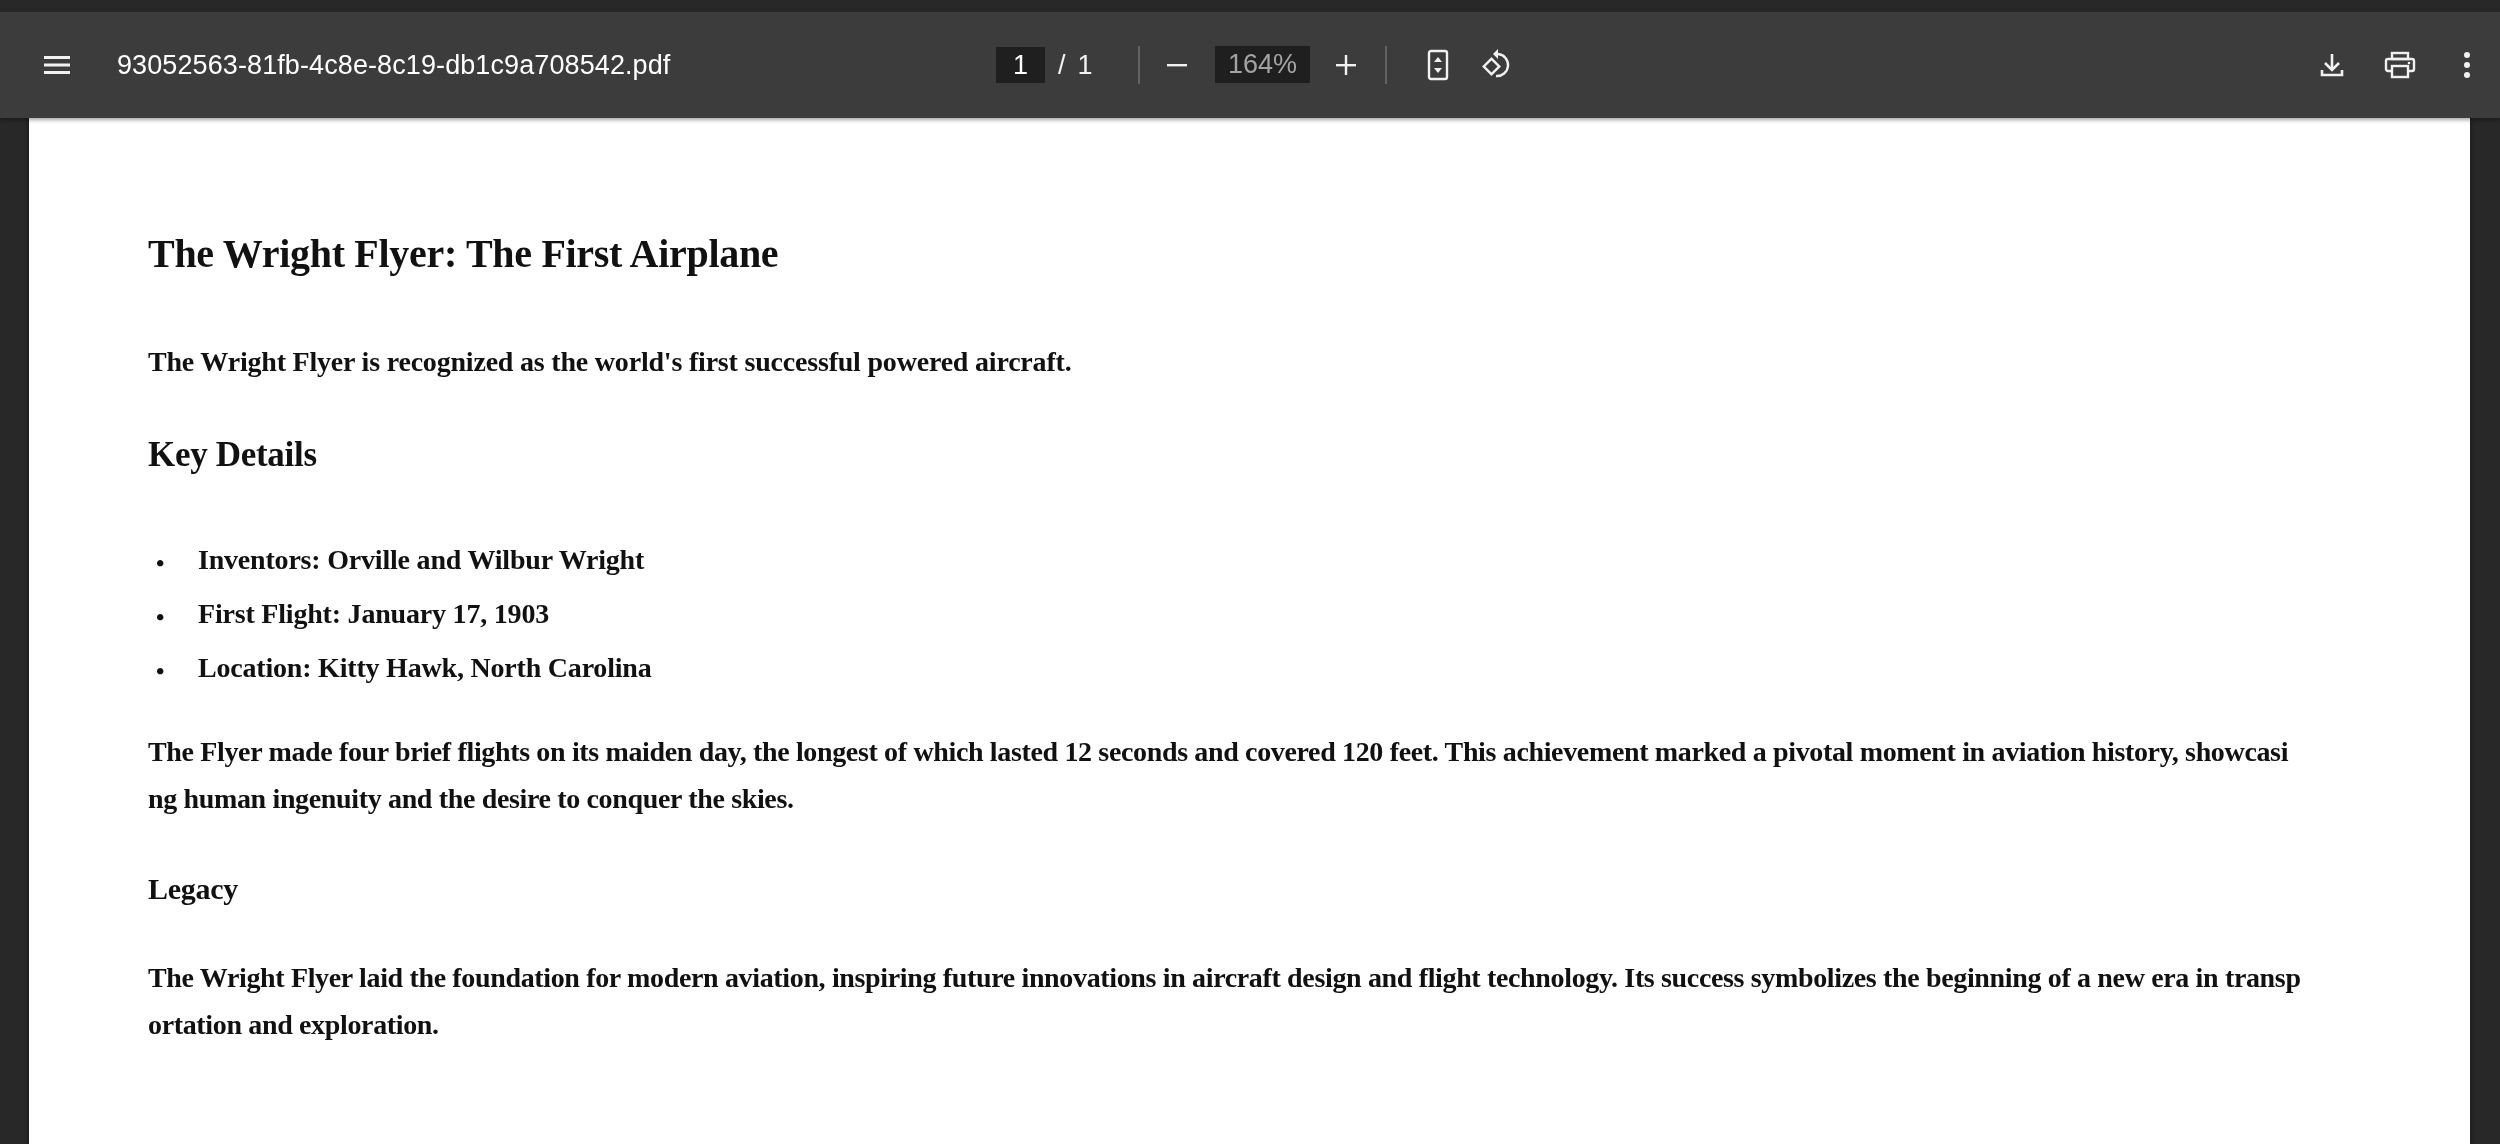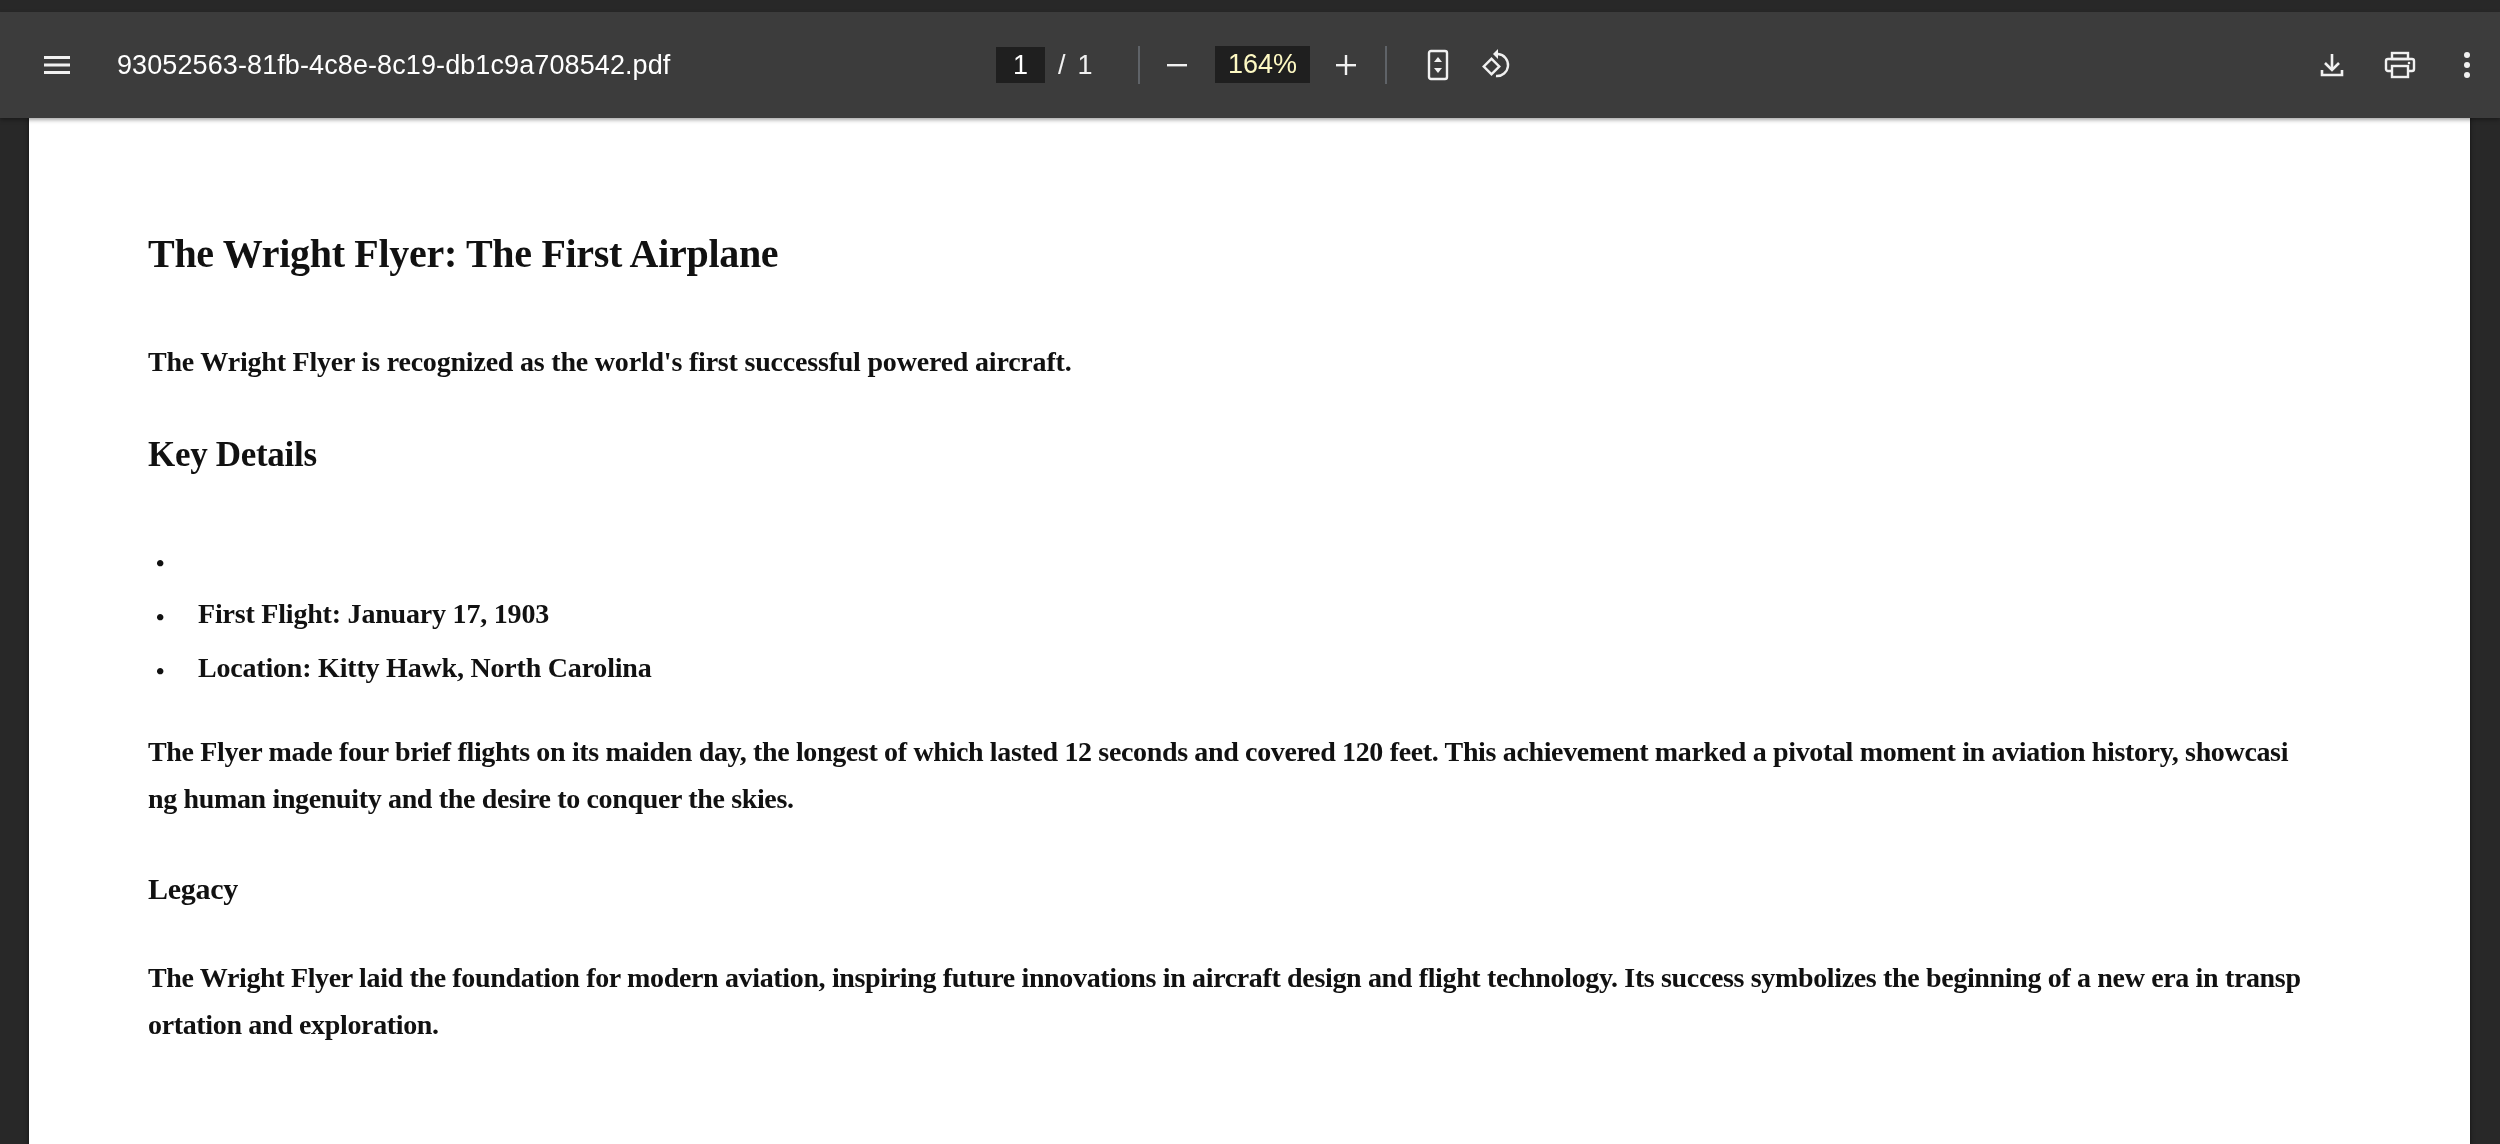--- a/index.html
+++ b/index.html
@@ -22,21 +22,21 @@
   .pager { left: 996px; font-size: 27px; }
   .page-input {
     width: 49px; height: 36px; background: #1f1f1f; color: #fff;
     display: flex; align-items: center; justify-content: center; font-size: 27px;
   }
   .pager .sep { margin: 0 12px 0 13px; }
   .divider { position: absolute; top: 34px; width: 2px; height: 38px; background: #5f6368; }
   .zoom-out { left: 1151px; }
   .zoom-field {
     position: absolute; left: 1215px; top: 34px; width: 95px; height: 37px;
-    background: #1f1f1f; color: #fef9c3; font-size: 27px;
+    background: #1f1f1f; color: #a3a3a3; font-size: 27px;
     display: flex; align-items: center; justify-content: center;
   }
   .zoom-in { left: 1320px; }
   .fit-btn { left: 1412px; }
   .rotate-btn { left: 1472px; }
   .download-btn { left: 2306px; }
   .print-btn { left: 2374px; }
   .more-btn { left: 2441px; }
 
   .viewer { position: absolute; left: 0; top: 106px; width: 2500px; height: 1038px; background: #282828; }
@@ -148,20 +148,21 @@
   </div>
 </div>
 
 <div class="viewer">
   <div class="page">
     <div class="t p1">The Wright Flyer is recognized as the world's first successful powered aircraft.</div>
     <div class="t h1">The Wright Flyer: The First Airplane</div>
     <div class="t h2">Key Details</div>
 
     <span class="bullet" style="top:436px;">•</span>
+    <div class="t li" style="top:430px;">Inventors: Orville and Wilbur Wright</div>
     <span class="bullet" style="top:490px;">•</span>
     <div class="t li" style="top:484px;">First Flight: January 17, 1903</div>
     <span class="bullet" style="top:544px;">•</span>
     <div class="t li" style="top:538px;">Location: Kitty Hawk, North Carolina</div>
 
     <div class="t para" style="top:622px;">The Flyer made four brief flights on its maiden day, the longest of which lasted 12 seconds and covered 120 feet. This achievement marked a pivotal moment in aviation history, showcasi</div>
     <div class="t para" style="top:669px;">ng human ingenuity and the desire to conquer the skies.</div>
 
     <div class="t h3">Legacy</div>
 

